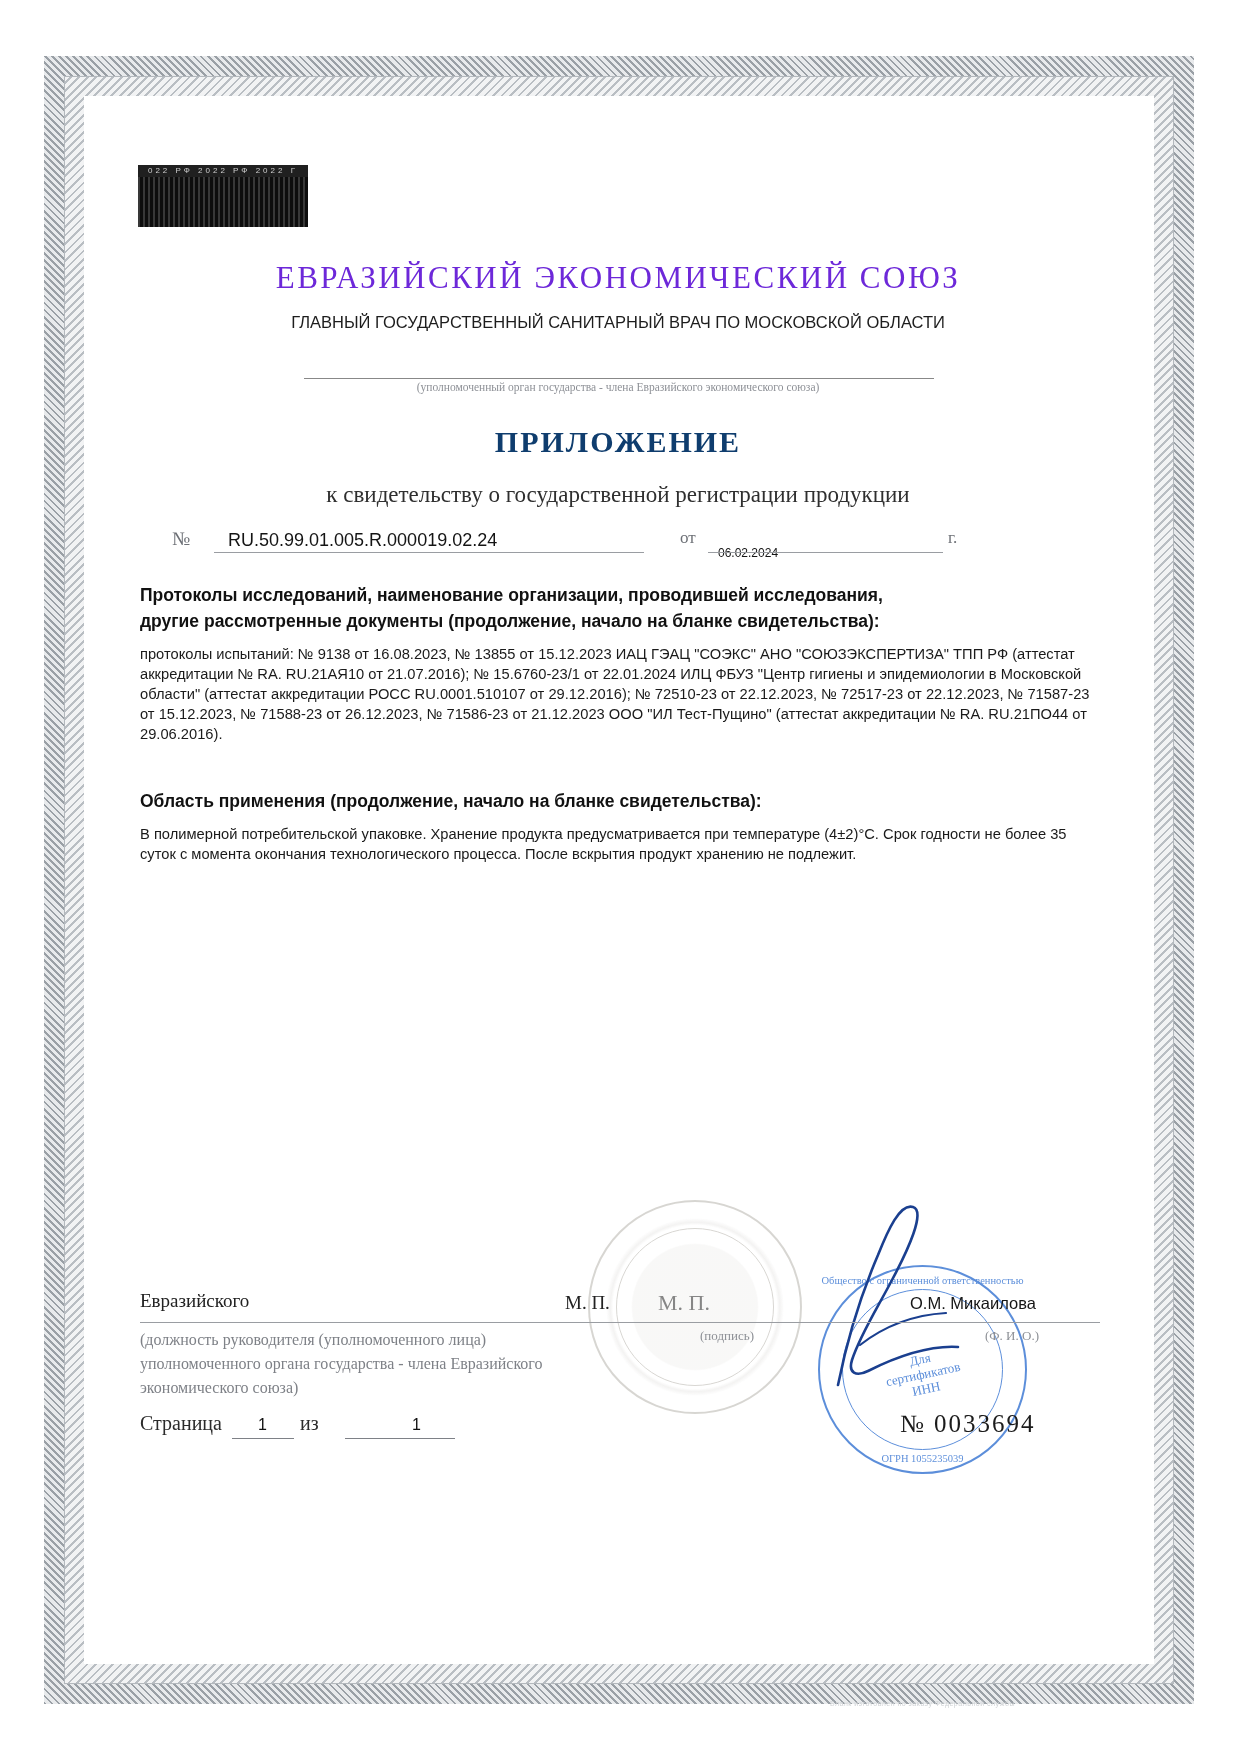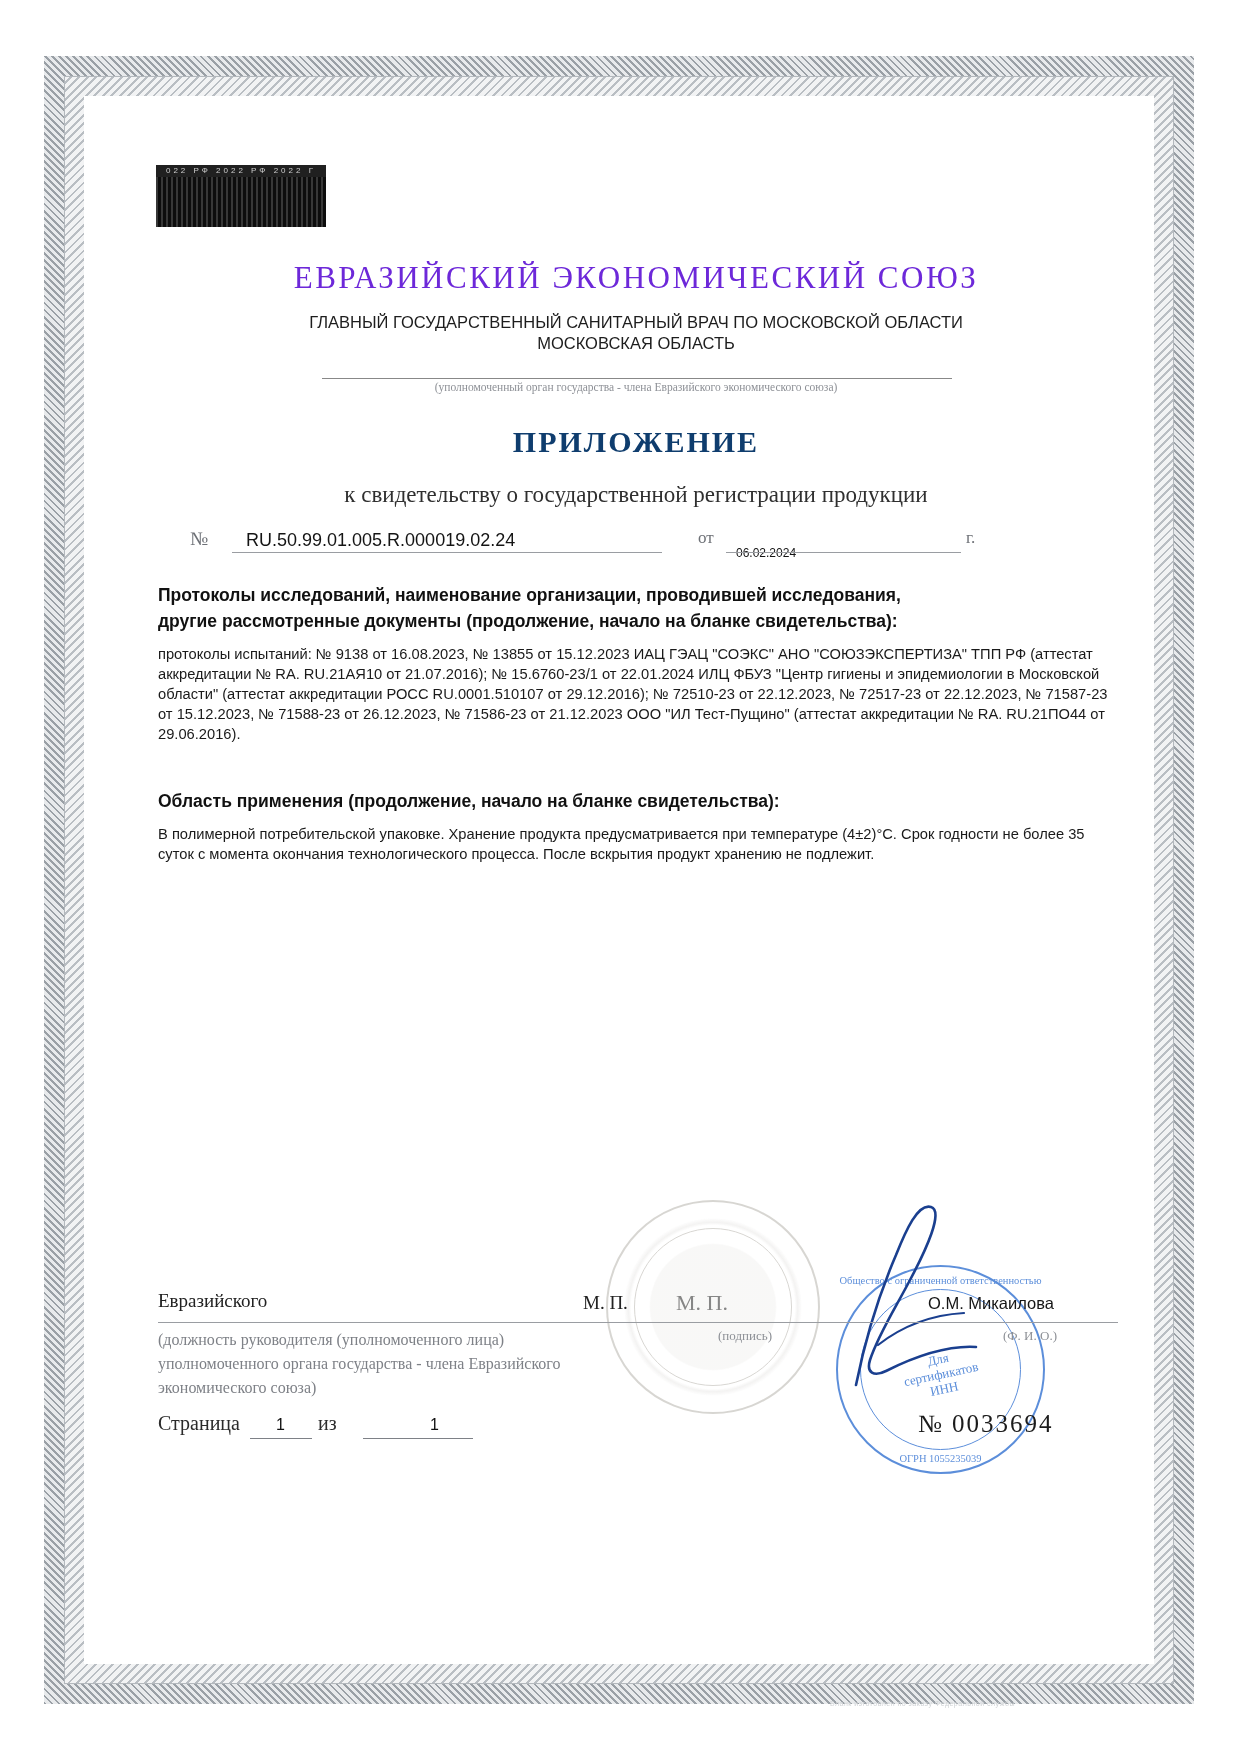--- a/index.html
+++ b/index.html
@@ -60,21 +60,21 @@
     top: 96px;
     width: 1070px;
     height: 1568px;
     background: #ffffff;
     box-sizing: border-box;
   }
 
   
   .content {
     position: absolute;
-    left: 136px;
+    left: 118px;
     top: 150px;
     width: 1000px;
     height: 1500px;
   }
 
   .barcode {
     position: absolute;
     left: 20px;
     top: 15px;
     width: 170px;
@@ -396,21 +396,20 @@
 
     <div class="barcode">
       <div class="topline">022   РФ   2022   РФ   2022   Г</div>
       <div class="pat"></div>
     </div>
 
     <div class="title-main">ЕВРАЗИЙСКИЙ ЭКОНОМИЧЕСКИЙ СОЮЗ</div>
 
     <div class="org-block">
       <div>ГЛАВНЫЙ ГОСУДАРСТВЕННЫЙ САНИТАРНЫЙ ВРАЧ ПО МОСКОВСКОЙ ОБЛАСТИ</div>
-      <div>МОСКОВСКАЯ ОБЛАСТЬ</div>
     </div>
     <div class="org-underline"></div>
     <div class="org-caption">(уполномоченный орган государства - члена Евразийского экономического союза)</div>
 
     <div class="doc-kind">ПРИЛОЖЕНИЕ</div>
     <div class="doc-sub">к свидетельству о государственной регистрации продукции</div>
 
     <div class="numline">
       <span class="lbl-no">№</span>
       <span class="val-no">RU.50.99.01.005.R.000019.02.24</span>

